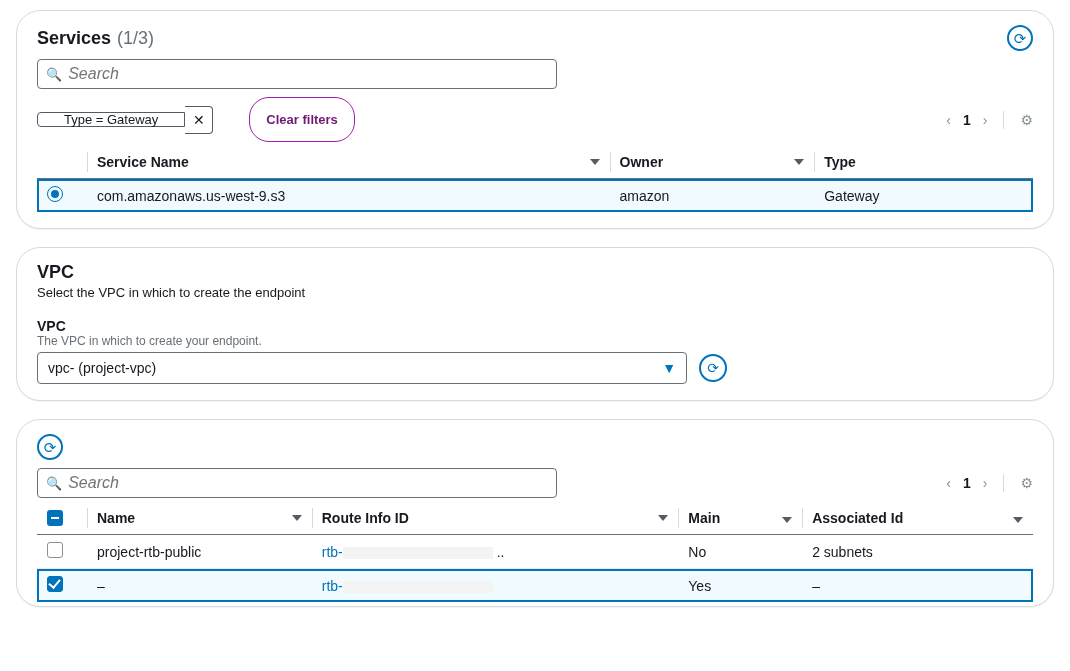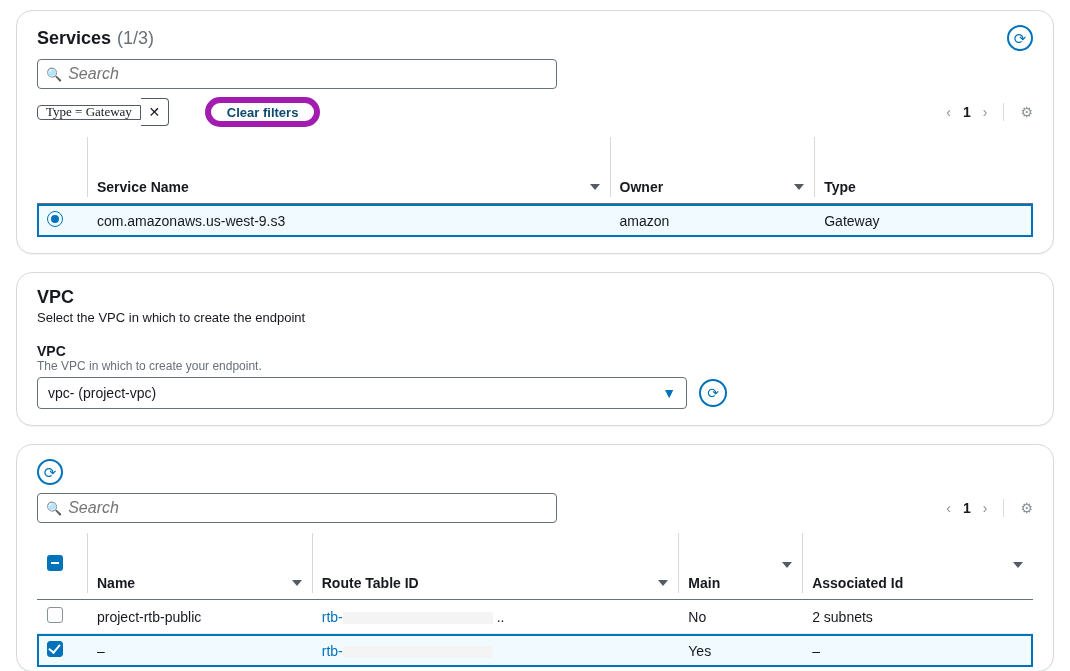--- a/index.html
+++ b/index.html
@@ -5,21 +5,21 @@
   * { box-sizing: border-box; margin: 0; padding: 0; }
   body {
     font-family: "Amazon Ember", "Helvetica Neue", Arial, sans-serif;
     font-size: 14px;
     color: #16191f;
     background: #fff;
     padding: 10px 16px;
   }
   .panel {
     border: 1px solid #d5dbdb;
-    border-radius: 16px;
+    border-radius: 24px;
     padding: 14px 20px 16px 20px;
     margin-bottom: 18px;
     background: #fff;
     box-shadow: 0 1px 1px rgba(0,0,0,0.05);
   }
   .panel-header {
     display: flex;
     align-items: center;
     justify-content: space-between;
     margin-bottom: 8px;
@@ -56,42 +56,41 @@
   .search-wrap input {
     border:none; outline:none; width:100%; font-size:16px; font-style:italic; color:#687078;
   }
   .filter-row { display:flex; align-items:center; gap:16px; margin-bottom:4px;}
   .filter-block { display:flex; align-items:center; gap:4px; }
   .filter-chip {
     border:1px solid #545b64;
     border-radius: 4px 0 0 4px;
     height:15px;
     display:flex; align-items:center;
-    padding:0 8px;
+    padding:0 26px;
     font-size:13px;
-    font-family:Liberation Serif, serif;
   }
   .filter-remove {
     border:1px solid #545b64;
     border-left:none;
     border-radius: 0 4px 4px 0;
     height:28px;
     width:28px;
     display:flex; align-items:center; justify-content:center;
     font-size:14px;
     cursor:pointer;
     margin-left:-4px;
   }
   .clear-filters {
-    border:6px solid #a21caf;
+    border:1px solid #a21caf;
     border-radius: 20px;
-    color:#0c4a6e;
+    color:#701a75;
     font-weight:700;
     font-size:13px;
-    height:30px;
+    height:45px;
     display:flex; align-items:center;
     padding:0 16px;
     cursor:pointer;
     margin-left:20px;
   }
   .spacer { flex:1; }
   .pager { display:flex; align-items:center; gap:12px; color:#545b64; }
   .pager .chev, .pager .gear { cursor:pointer; color:#879196; }
   .pager .page { color:#16191f; font-weight:700; }
   .pager .divider { width:1px; height:18px; background:#d5dbdb; margin:0 4px;}
@@ -99,21 +98,21 @@
   table.data thead th {
     text-align:left; font-weight:700;
     padding:8px 10px;
     border-bottom:1px solid #687078;
     position:relative;
   }
   table.data thead th .col-sep {
     position:absolute; left:0; top:6px; bottom:6px; width:1px; background:#d5dbdb;
   }
   table.data tbody td { padding:7px 10px; border-top:1px solid #eaeded; vertical-align:middle;}
-  .th-inner { display:flex; align-items:center; justify-content:space-between; gap:8px;margin-top:40px;}
+  .th-inner { display:flex; align-items:center; justify-content:space-between; gap:8px;}
   .caret-down { width:0;height:0;border-left:5px solid transparent;border-right:5px solid transparent;border-top:6px solid #545b64; display:inline-block;}
   .radio {
     width:16px;height:16px;border:1.5px solid #879196;border-radius:50%;
     display:inline-block; position:relative;
   }
   .radio.selected { border-color:#0073bb;}
   .radio.selected::after {
     content:""; position:absolute; inset:3px; background:#0073bb; border-radius:50%;
   }
   .row-selected {
@@ -278,21 +277,21 @@
         <th>
             <span class="col-sep"></span>
             <div class="th-inner">
               <span>Name</span>
               <span class="caret-down"></span>
             </div>
           </th>
         <th>
             <span class="col-sep"></span>
             <div class="th-inner">
-              <span>Route Table ID</span>
+              <span>Route Info ID</span>
               <span class="caret-down"></span>
             </div>
           </th>
         <th>
             <span class="col-sep"></span>
             <div class="th-inner">
               <span>Main</span>
             </div>
           </th>
         <th style="width:30px"><span class="caret-down"></span></th>

